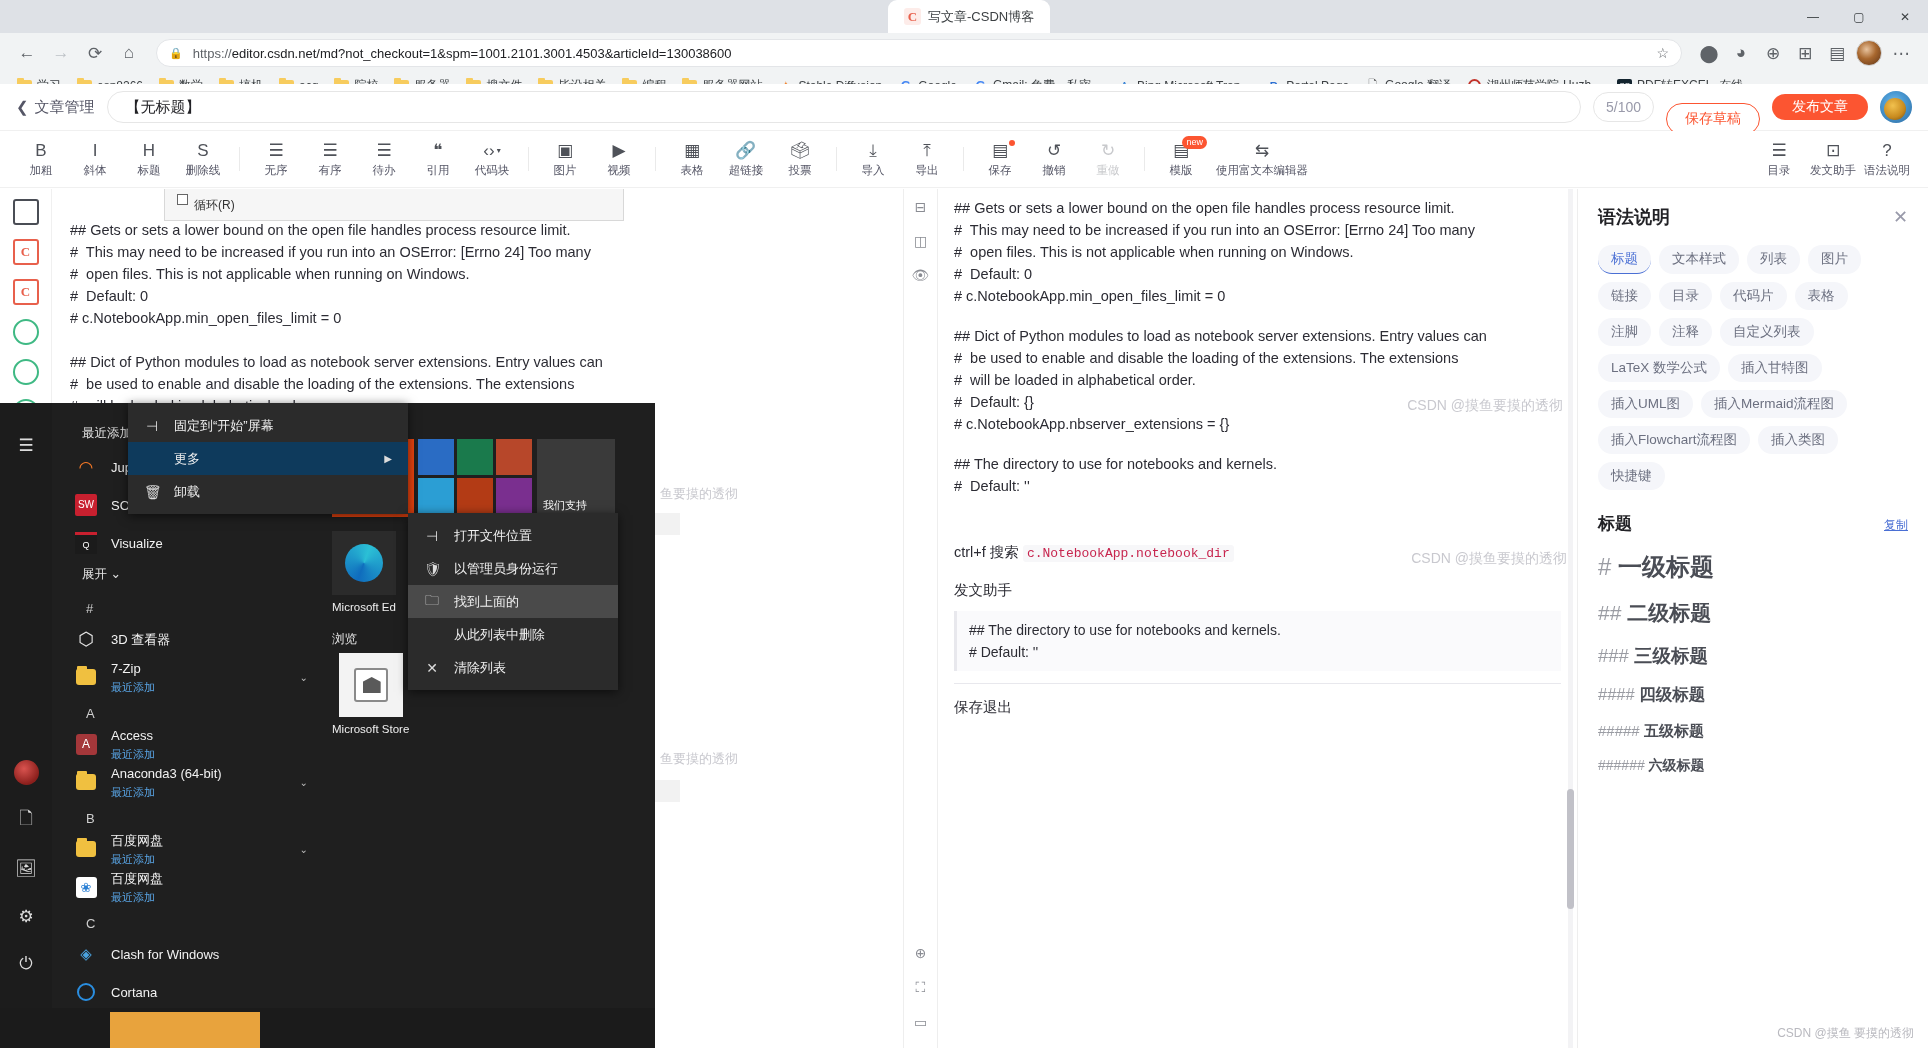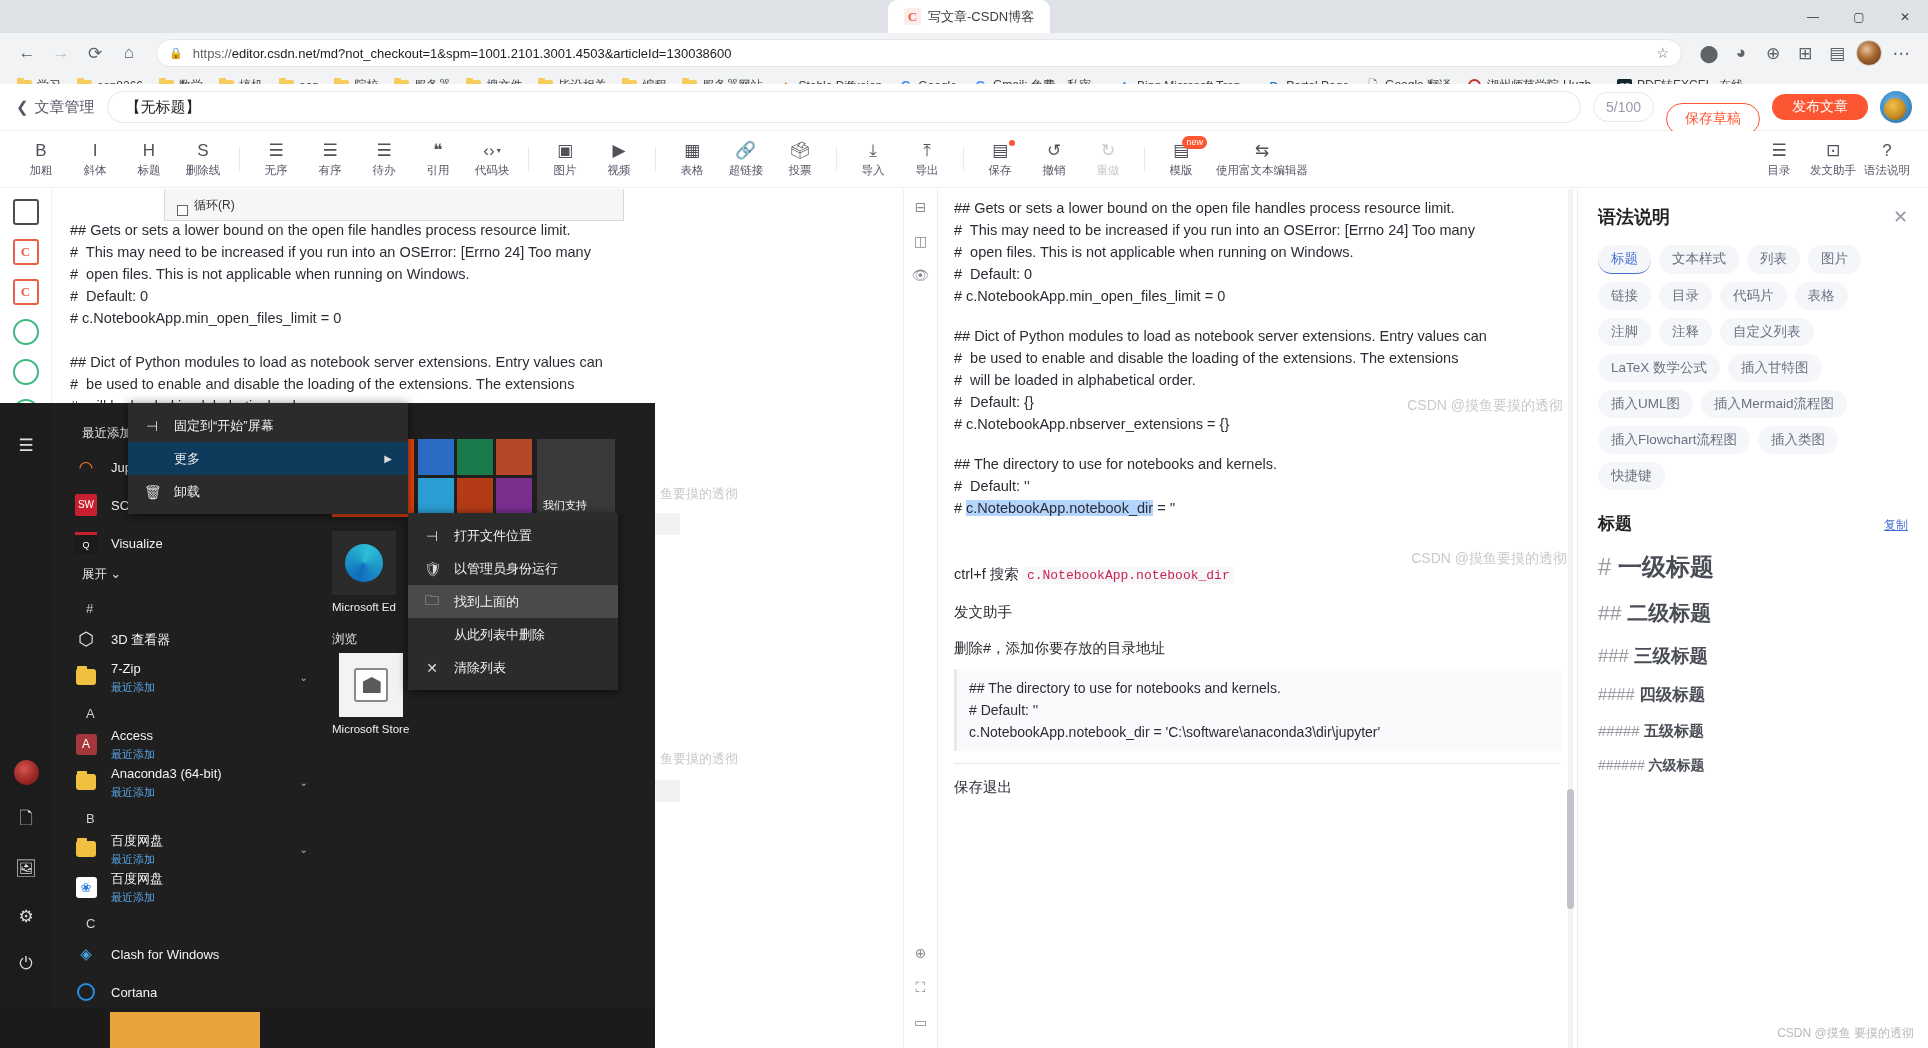--- a/index.html
+++ b/index.html
@@ -524,21 +524,21 @@
         <div class="rail-ico red">C</div>
         <div class="rail-ico red">C</div>
         <div class="rail-ico circ"></div>
         <div class="rail-ico circ"></div>
         <div class="rail-ico circ"></div>
         <div class="rail-ico plus">+</div>
       </div>
 
       <div class="md-pane">
         <div style="position:absolute; left:112px; top:-2px; width:460px; height:34px; background:#f6f6f6; border:1px solid #d8d8d8; border-top:none;">
-          <div style="display:flex; align-items:flex-end; gap:6px; padding:7px 12px; font-size:12px; color:#333;">
+          <div style="display:flex; align-items:flex-start; gap:6px; padding:7px 12px; font-size:12px; color:#333;">
             <span style="display:inline-block;width:11px;height:11px;border:1px solid #666;background:#fff;"></span>
             <span>循环(R)</span>
           </div>
         </div>
         <pre style="margin-top:22px;">## Gets or sets a lower bound on the open file handles process resource limit.
 #  This may need to be increased if you run into an OSError: [Errno 24] Too many
 #  open files. This is not applicable when running on Windows.
 #  Default: 0
 # c.NotebookApp.min_open_files_limit = 0
 
@@ -563,36 +563,31 @@
 #  open files. This is not applicable when running on Windows.
 #  Default: 0
 # c.NotebookApp.min_open_files_limit = 0</pre>
         <pre style="margin-top:18px">## Dict of Python modules to load as notebook server extensions. Entry values can
 #  be used to enable and disable the loading of the extensions. The extensions
 #  will be loaded in alphabetical order.
 #  Default: {}
 # c.NotebookApp.nbserver_extensions = {}</pre>
         <pre style="margin-top:18px">## The directory to use for notebooks and kernels.</pre>
         <pre>#  Default: ''</pre>
-        <div style="font-size:14.5px;line-height:22px;">
-          <span># </span><span class="sel">c.NotebookApp.notebook_dir</span><span> = ''</span>
-        </div>
 
         <div class="wm" style="right:14px; top:205px;">CSDN @摸鱼要摸的透彻</div>
 
         <div style="margin-top:44px;">
           <span>ctrl+f 搜索 </span><span class="inline-code">c.NotebookApp.notebook_dir</span>
         </div>
         <div style="margin-top:14px;">发文助手</div>
-        <div style="margin-top:14px;">删除#，添加你要存放的目录地址</div>
 
         <div class="code-block">
           <div>## The directory to use for notebooks and kernels.</div>
           <div>#  Default: ''</div>
-          <div>c.NotebookApp.notebook_dir = 'C:\software\anaconda3\dir\jupyter'</div>
         </div>
 
         <div class="wm" style="right:10px; top:358px;">CSDN @摸鱼要摸的透彻</div>
         <div class="hr-line"></div>
         <div style="margin-top:6px;">保存退出</div>
 
         <div class="pv-track"></div>
         <div class="pv-scrollbar"></div>
       </div>
 

